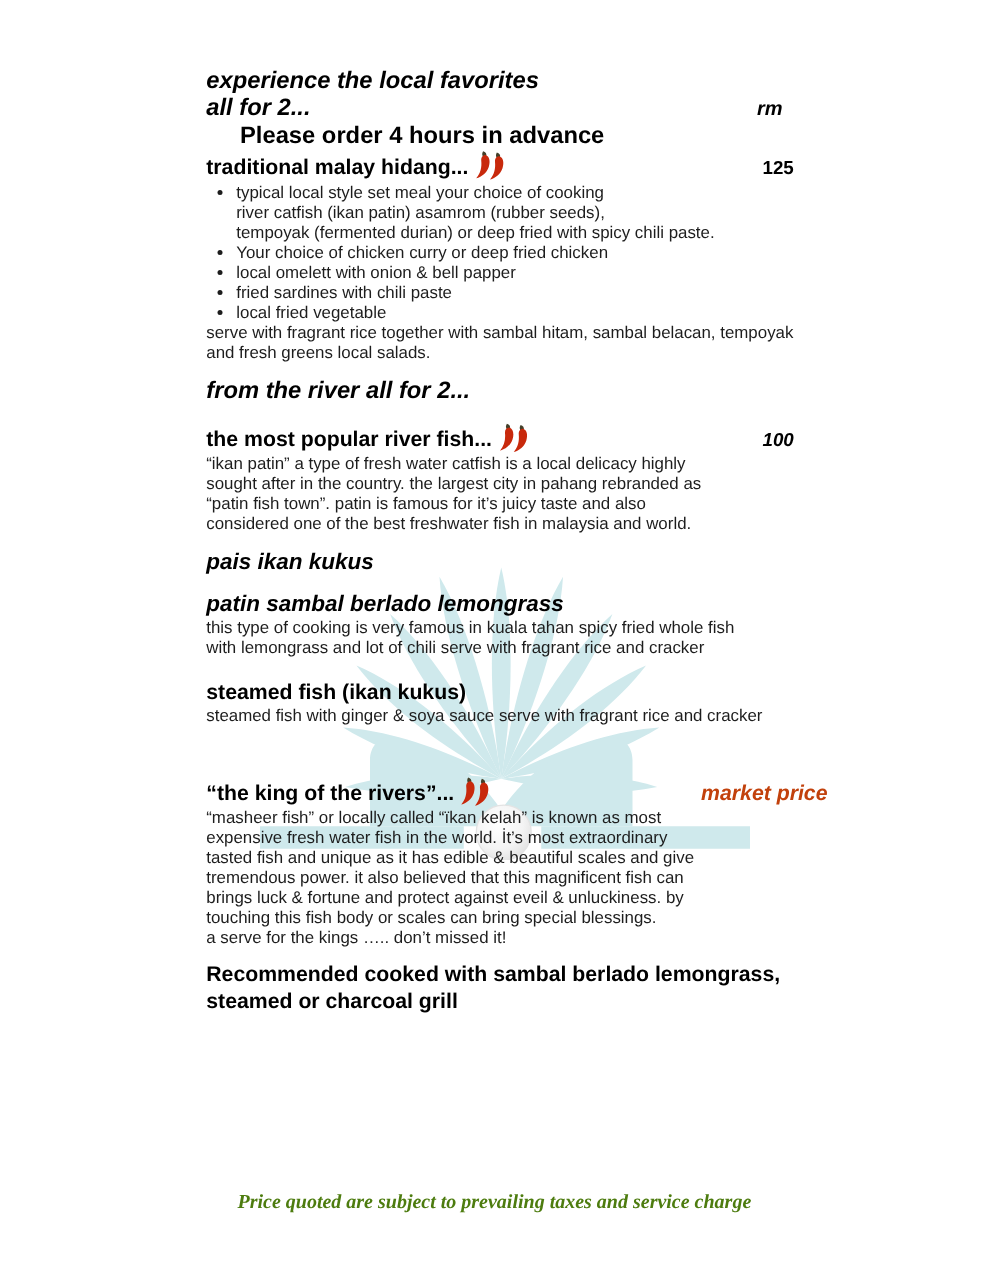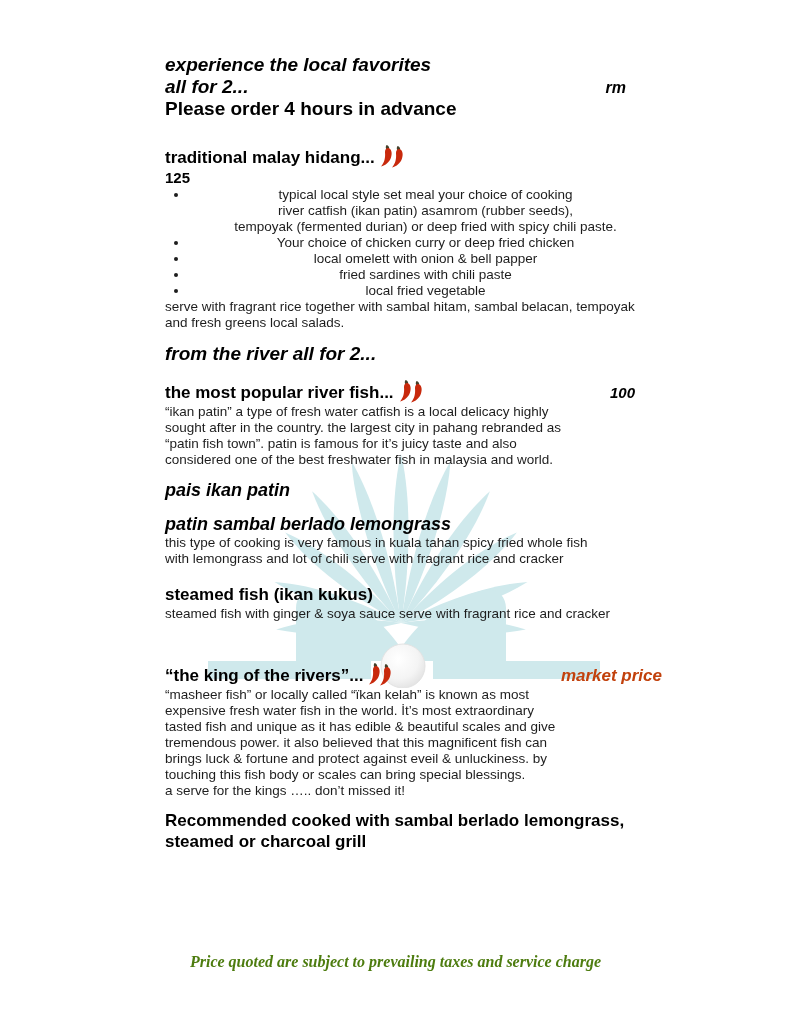--- a/index.html
+++ b/index.html
@@ -7,37 +7,37 @@
     position:relative;width:791px;height:1024px;background:#ffffff;
     font-family:"Liberation Sans",sans-serif;color:#1d1d1d;overflow:hidden;
   }
   .watermark{position:absolute;left:193px;top:438px;z-index:0;}
   .content{position:absolute;left:165px;top:0;width:497px;z-index:1;}
   .pre{white-space:pre-line;}
   .row{display:flex;justify-content:space-between;align-items:baseline;}
 
   .intro{padding-top:54px;}
   .intro-title,.intro-sub{font-size:19px;line-height:22px;font-weight:bold;font-style:italic;color:#000;}
-  .intro-notice{font-size:19px;line-height:22px;font-weight:bold;color:#000;}
+  .intro-notice{font-size:19px;line-height:22px;font-weight:bold;color:#000;margin-left:27px;}
   .rm{font-size:16px;font-weight:bold;font-style:italic;padding-right:36px;color:#000;}
 
   .item-head{font-size:17px;line-height:22px;font-weight:bold;color:#000;}
   .item-head-italic{font-size:18px;line-height:21px;font-weight:bold;font-style:italic;color:#000;}
   .section-header{font-size:19px;line-height:22px;font-weight:bold;font-style:italic;color:#000;}
   .price-num{font-size:15px;font-weight:bold;padding-right:27px;color:#000;}
   .price-num.italic{font-style:italic;}
   .price-text{font-size:17px;font-weight:bold;font-style:italic;color:#c2410c;}
 
   .body-text{font-size:13.5px;line-height:16px;}
   .body-bold-italic{font-size:13.5px;line-height:16px;font-weight:bold;font-style:italic;color:#000;}
 
-  ul.bullets{margin:1px 0 0 0;padding:0 0 0 24px;list-style:disc;text-align:center;}
+  ul.bullets{margin:1px 0 0 0;padding:0 0 0 24px;list-style:disc;}
   ul.bullets li{font-size:13.5px;line-height:16px;}
 
-  .mt-hidang{margin-top:24px;flex-direction:column;}
+  .mt-hidang{}
   .mt-river{margin-top:12px;}
   .mt-popular{margin-top:14px;}
   .mt-pais{margin-top:12px;}
   .mt-berlado{margin-top:13px;}
   .mt-steamed{margin-top:17px;}
   .mt-king{margin-top:40px;text-align:center;}
   .mt-recommended{margin-top:11px;}
   .recommended{font-size:17px;line-height:21px;font-weight:bold;color:#000;}
 
   .chili{vertical-align:-5px;margin-left:3px;}
@@ -135,21 +135,21 @@
             </g>
           </svg>
       </span>
       <span class="price-num italic">100</span>
     </div>
     <div class="body-text pre">“ikan patin” a type of fresh water catfish is a local delicacy highly
 sought after in the country. the largest city in pahang rebranded as
 “patin fish town”.  patin is famous for it’s juicy taste and also
 considered one of the best freshwater fish in malaysia and world.</div>
 
-    <div class="item-head-italic mt-pais">pais ikan patin</div>
+    <div class="item-head-italic mt-pais">pais ikan kukus</div>
 
     <div class="item-head-italic mt-berlado">patin sambal berlado lemongrass</div>
     <div class="body-text pre">this type of cooking is very famous in kuala tahan spicy fried whole fish
 with lemongrass and lot of chili serve with fragrant rice and cracker</div>
 
     <div class="item-head mt-steamed">steamed fish (ikan kukus)</div>
     <div class="body-text pre">steamed fish with ginger &amp; soya sauce serve with fragrant rice and cracker</div>
 
     <div class="row mt-king">
       <span class="item-head">

